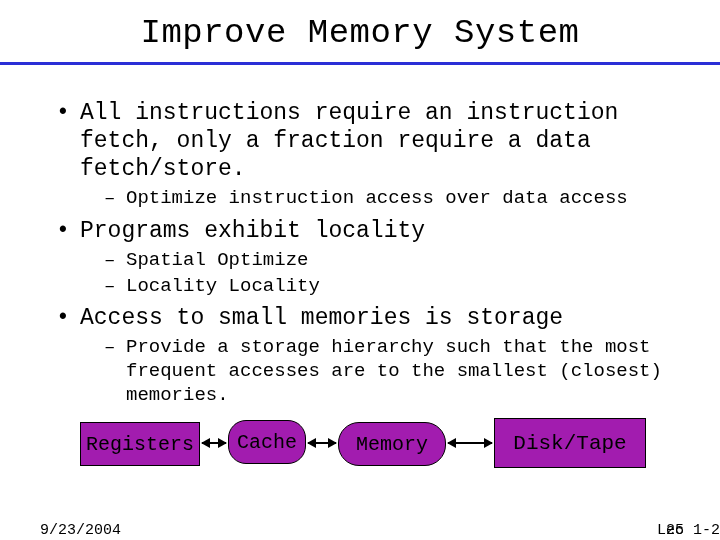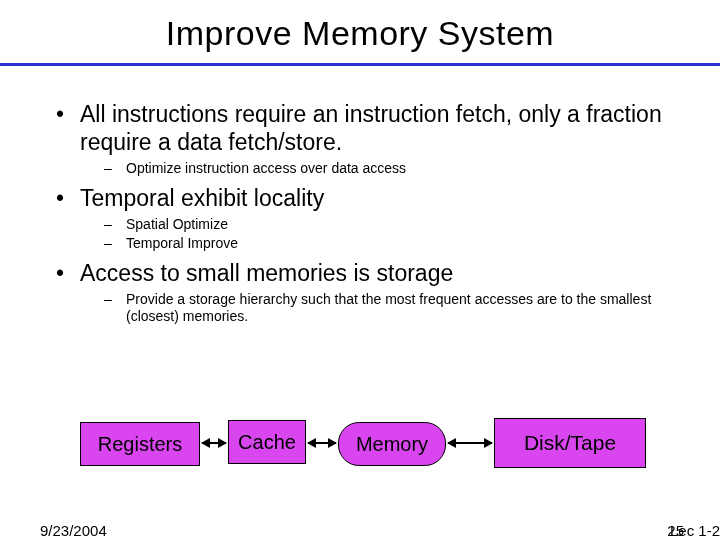--- a/index.html
+++ b/index.html
@@ -1,30 +1,30 @@
 <!DOCTYPE html>
 <html><head>
 <meta charset="utf-8">
 <style>
   * { margin: 0; padding: 0; box-sizing: border-box; }
   html, body { width: 720px; height: 540px; background: #fff; font-family: "Trebuchet MS", "Comic Sans MS", Arial, sans-serif; color: #000; }
-  .slide { position: relative; width: 720px; height: 540px; }
+  .slide { position: relative; width: 720px; height: 540px; font-family: Liberation Mono, monospace; }
   .title { font-size: 34px; text-align: center; padding-top: 14px; letter-spacing: 0.5px; }
   .rule { height: 3px; background: #2a2fd6; margin-top: 10px; }
   .content { padding: 34px 40px 0 50px; }
   ul.top { list-style: none; }
   ul.top > li { position: relative; padding-left: 30px; font-size: 23px; line-height: 1.22; margin-bottom: 6px; }
   ul.top > li::before { content: "•"; position: absolute; left: 6px; top: 0; font-size: 23px; }
   ul.sub { list-style: none; margin-top: 4px; margin-bottom: 6px; }
-  ul.sub > li { position: relative; padding-left: 28px; font-size: 14px; line-height: 1.25; margin: 2px 0 2px 18px; }
+  ul.sub > li { position: relative; padding-left: 28px; font-size: 19px; line-height: 1.25; margin: 2px 0 2px 18px; }
   ul.sub > li::before { content: "–"; position: absolute; left: 6px; top: 0; }
   .hierarchy { position: absolute; left: 80px; right: 30px; top: 418px; height: 60px; }
-  .box { position: absolute; height: 44px; border: 1.5px solid #000; background: #d946ef; display: flex; align-items: center; justify-content: center; font-size: 20px; }
+  .box { position: absolute; height: 44px; border: 1.5px solid #000; background: #a21caf; display: flex; align-items: center; justify-content: center; font-size: 20px; }
   .box.reg  { left: 0;   width: 120px; top: 4px; }
-  .box.cache{ left: 148px; width: 78px;  top: 2px; }
+  .box.cache{ left: 148px; width: 78px;  top: 2px; border-radius: 18px; }
   .box.mem  { left: 258px; width: 108px; top: 4px; border-radius: 21px; }
   .box.disk { left: 414px; width: 152px; top: 0; height: 50px; font-size: 21px; }
   .arrow { position: absolute; top: 24px; height: 2px; background: #000; }
   .arrow::before, .arrow::after { content: ""; position: absolute; top: -4px; width: 0; height: 0; border-top: 5px solid transparent; border-bottom: 5px solid transparent; }
   .arrow::before { left: -1px; border-right: 9px solid #000; }
   .arrow::after  { right: -1px; border-left: 9px solid #000; }
   .a1 { left: 122px; width: 24px; }
   .a2 { left: 228px; width: 28px; }
   .a3 { left: 368px; width: 44px; }
   .footer { position: absolute; bottom: 18px; left: 0; right: 0; font-size: 15px; }
@@ -42,24 +42,24 @@
 
   <div class="content">
     <ul class="top">
       <li>
         <span>All instructions require an instruction fetch, only a fraction require a data fetch/store.</span>
         <ul class="sub">
           <li>Optimize instruction access over data access</li>
         </ul>
       </li>
       <li>
-        <span>Temporal exhibit locality</span>
+        <span>Programs exhibit locality</span>
         <ul class="sub">
           <li>Spatial Optimize</li>
-          <li>Temporal Improve</li>
+          <li>Locality Locality</li>
         </ul>
       </li>
       <li>
         <span>Access to small memories is storage</span>
         <ul class="sub">
           <li>Provide a storage hierarchy such that the most frequent accesses are to the smallest (closest) memories.</li>
         </ul>
       </li>
     </ul>
   </div>

